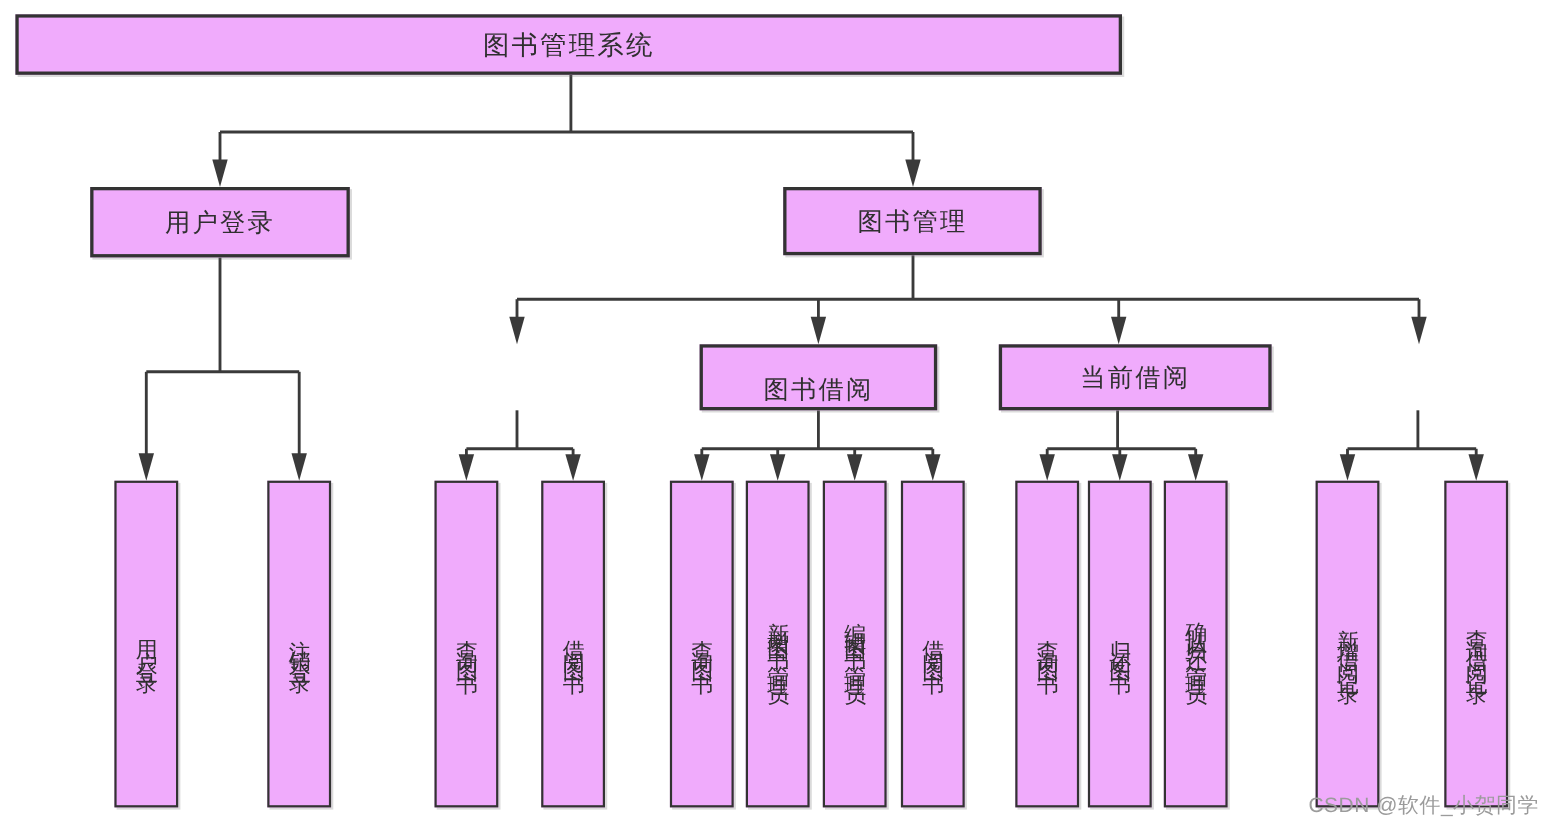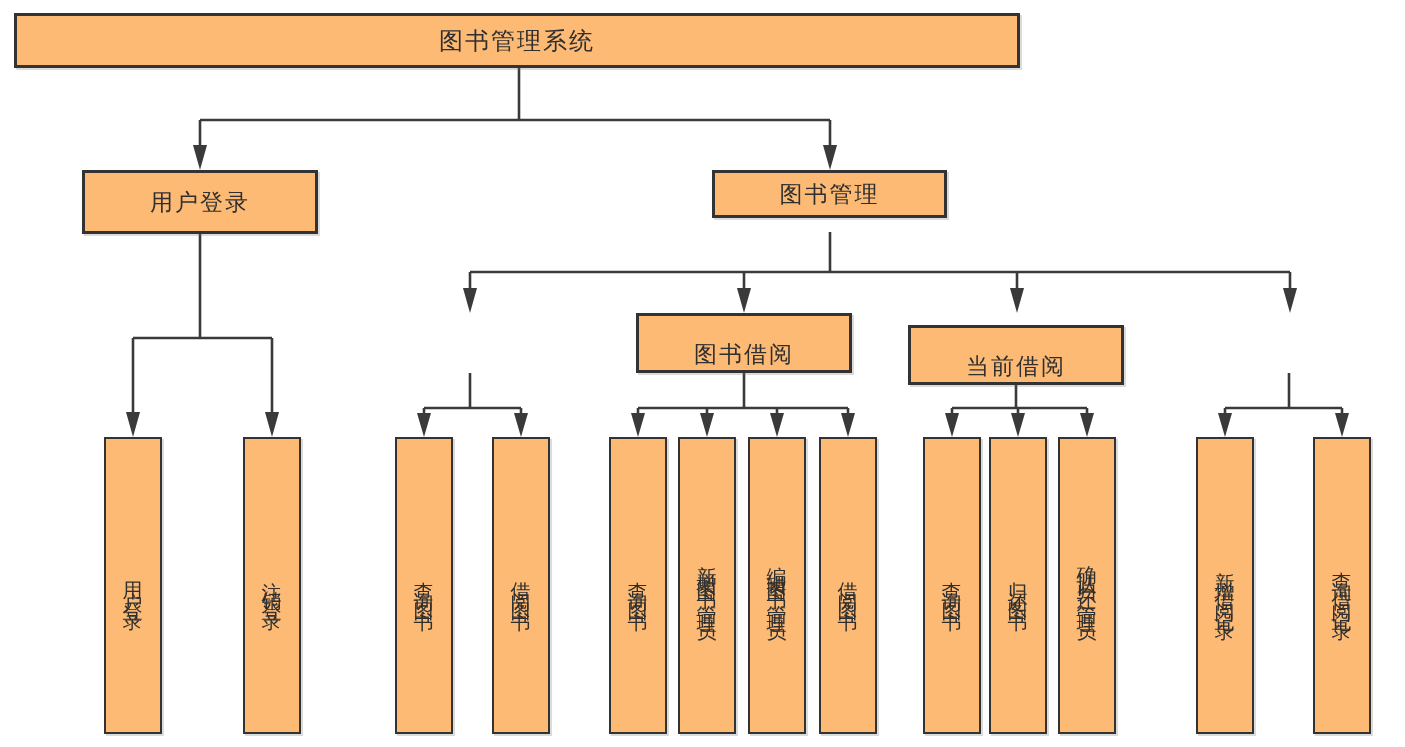--- a/index.html
+++ b/index.html
@@ -18,21 +18,21 @@
   }
   .connectors {
     position: absolute;
     left: 0;
     top: 0;
     pointer-events: none;
   }
   .node {
     position: absolute;
     box-sizing: border-box;
-    background: #fdba74;
+    background: #f0abfc;
     border: 3px solid #333333;
     box-shadow: 2px 2px 0 rgba(110,110,110,0.25);
     display: flex;
     align-items: center;
     justify-content: center;
     color: #2f2f2f;
   }
   .h-label {
     font-size: 23px;
     letter-spacing: 2px;
@@ -138,28 +138,28 @@
     </g>
   </svg>
 
   <div class="node root" style="left:14px; top:13px; width:1006px; height:55px;">
     <span class="h-label">图书管理系统</span>
   </div>
 
   <div class="node" style="left:82px; top:170px; width:236px; height:64px;">
     <span class="h-label">用户登录</span>
   </div>
-  <div class="node" style="left:712px; top:170px; width:235px; height:48px;">
+  <div class="node" style="left:712px; top:170px; width:235px; height:62px;">
     <span class="h-label">图书管理</span>
   </div>
 
   <div class="node" style="left:636px; top:313px; width:216px; height:60px;align-items:flex-end;">
     <span class="h-label">图书借阅</span>
   </div>
-  <div class="node" style="left:908px; top:325px; width:216px; height:60px;align-items:flex-end;">
+  <div class="node" style="left:908px; top:313px; width:248px; height:60px;">
     <span class="h-label">当前借阅</span>
   </div>
 
   <div class="node v-node" style="left:104px; top:437px; width:58px; height:297px;">
     <span class="v-label">用户登录</span>
   </div>
   <div class="node v-node" style="left:243px; top:437px; width:58px; height:297px;">
     <span class="v-label">注销登录</span>
   </div>
 
@@ -193,14 +193,15 @@
     <span class="v-label long">确认归还（管理员）</span>
   </div>
 
   <div class="node v-node" style="left:1196px; top:437px; width:58px; height:297px;">
     <span class="v-label">新增借阅记录</span>
   </div>
   <div class="node v-node" style="left:1313px; top:437px; width:58px; height:297px;">
     <span class="v-label">查询借阅记录</span>
   </div>
 
+  <div class="watermark">CSDN @软件_小贺同学</div>
 
 </div>
 
 </body></html>

